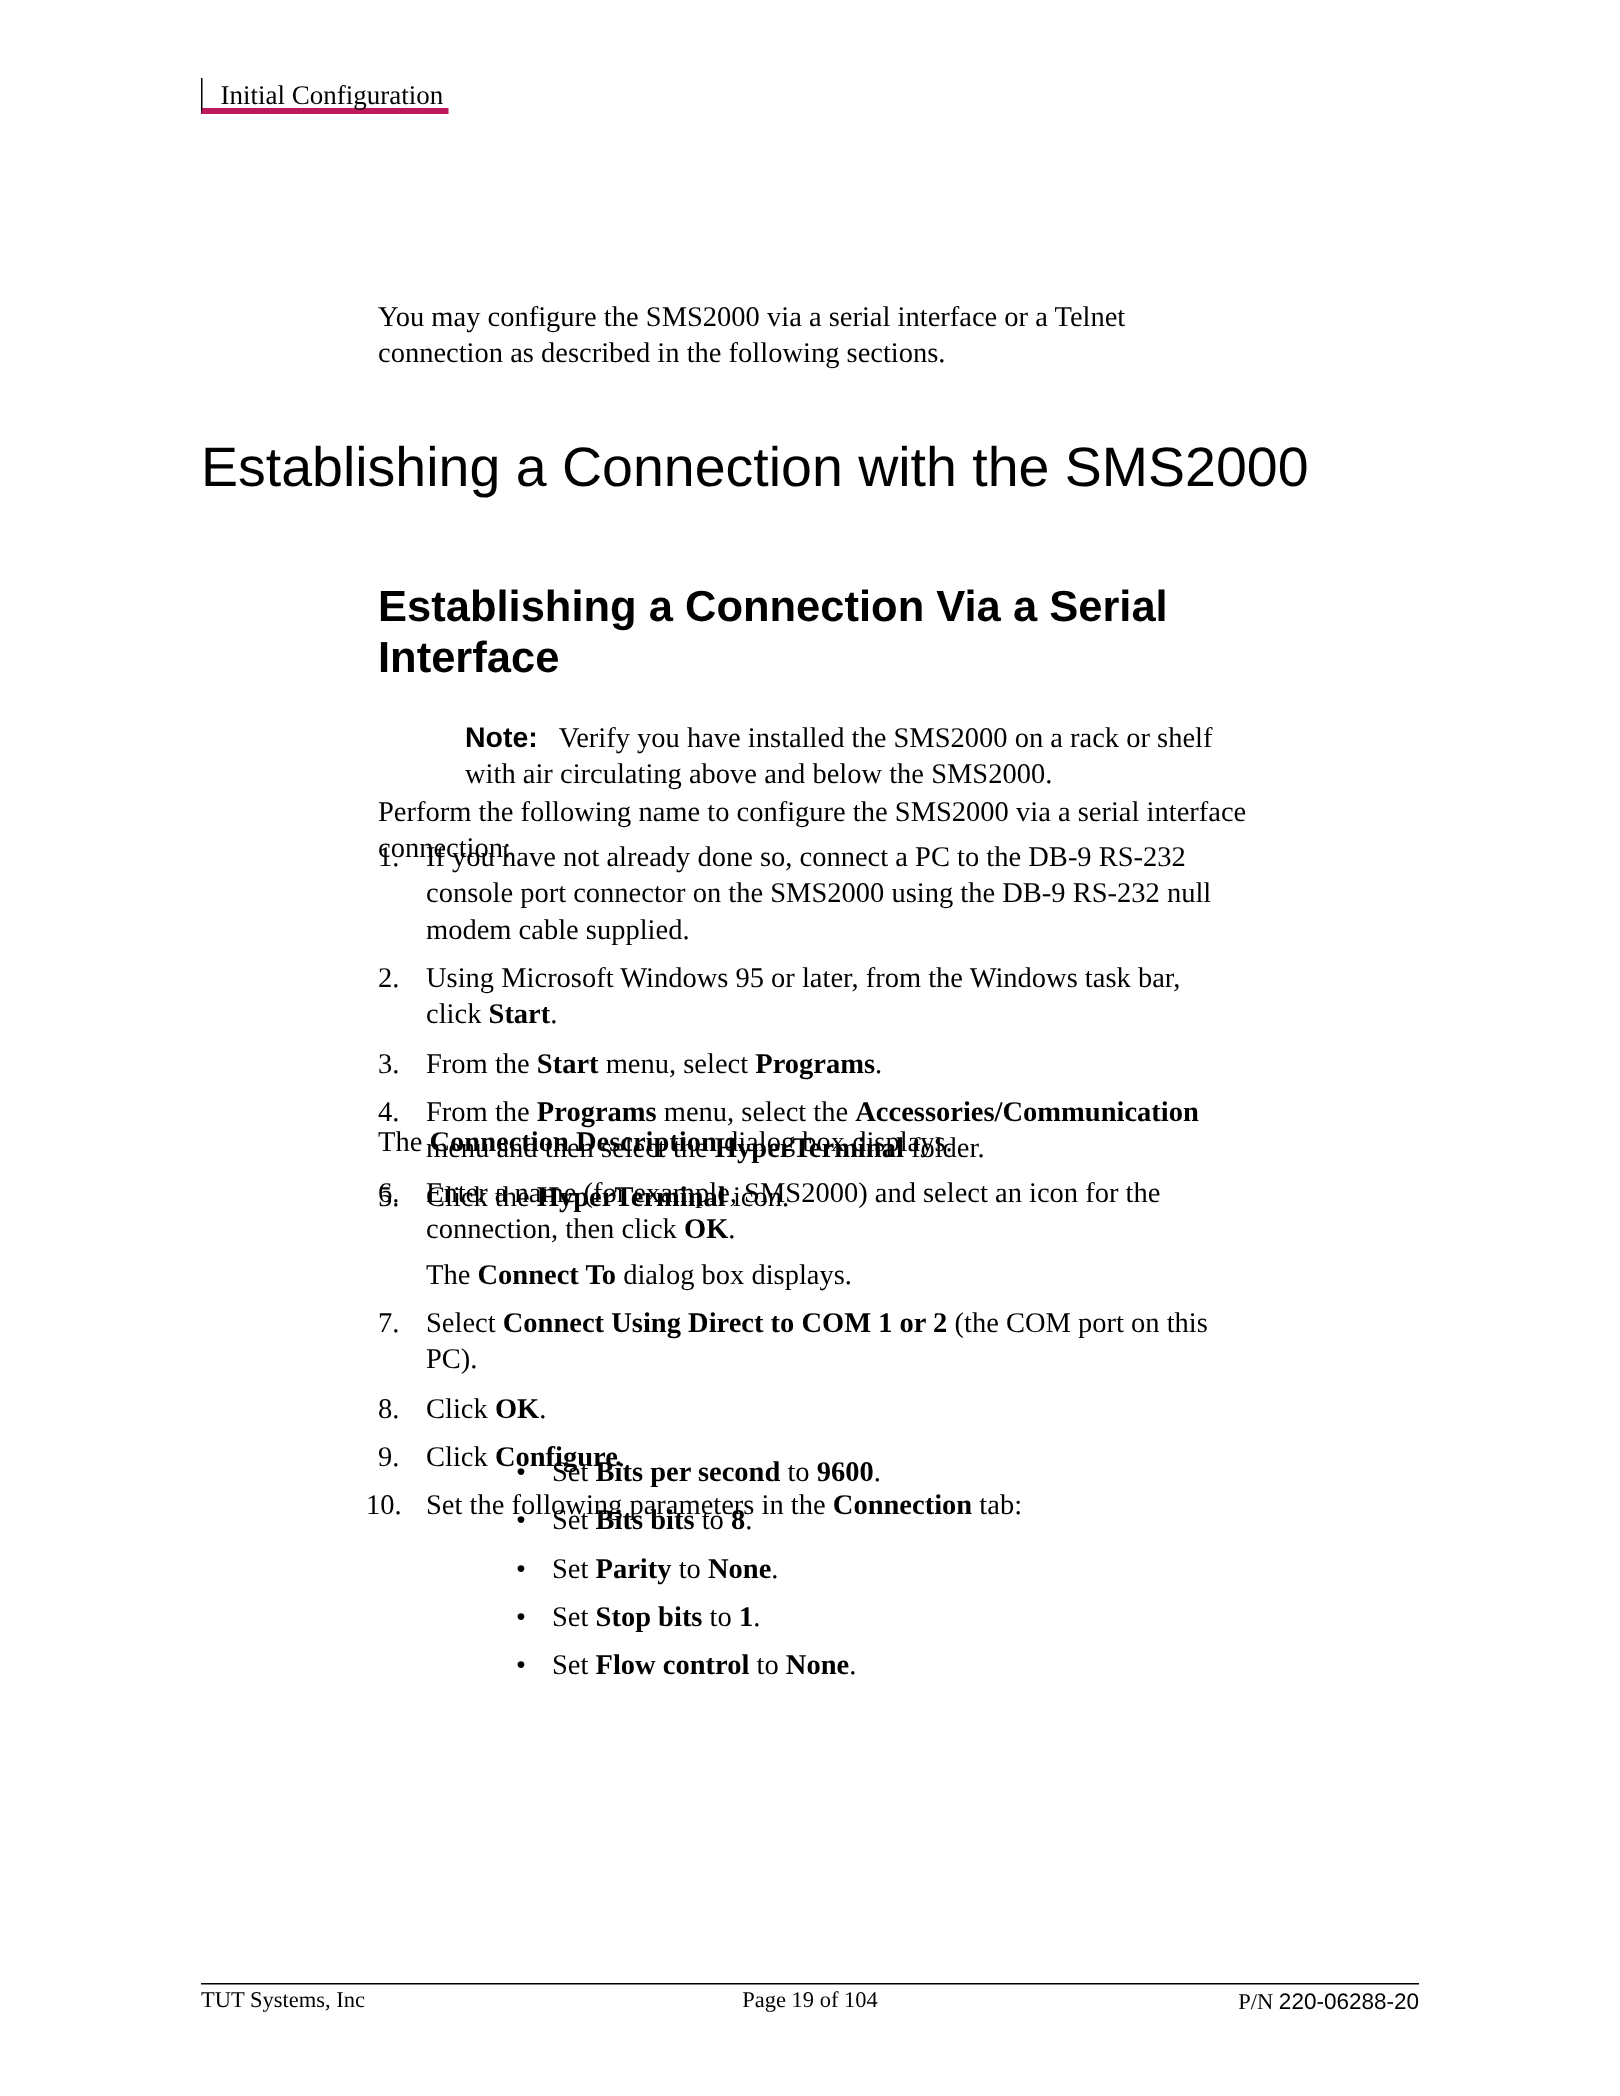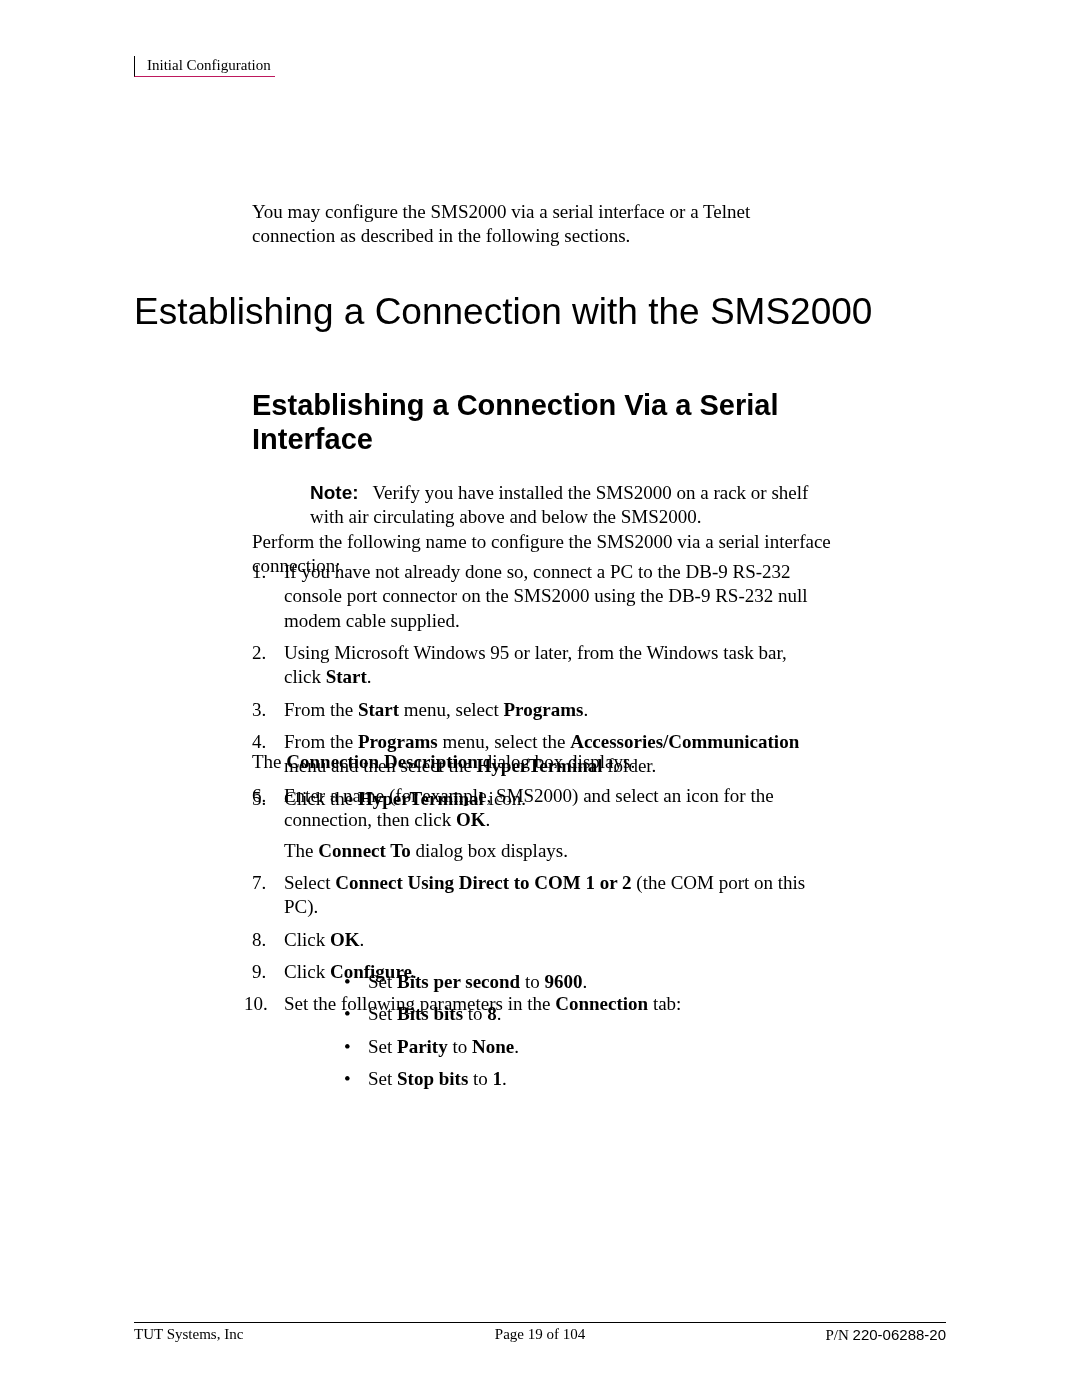--- a/index.html
+++ b/index.html
@@ -23,23 +23,23 @@
 
   
   .run-head {
     position: absolute;
     top: 52px;
     left: 134px;
     right: 134px;
   }
   .run-head .cell {
     display: inline-block;
-    border-bottom: 1px solid #be185d;
+    border-bottom: 4px solid #be185d;
     padding: 0 4px 2px 12px;
-    font-size: 15px;
+    font-size: 18px;
     height: 18px;
   }
   .run-head .cell-left {
     border-left: 1px solid #000;
   }
 
   
   .h1 {
     position: absolute;
     left: 134px;
@@ -257,20 +257,21 @@
       <span class="num wide">10.</span>
       <span><span>Set the following parameters in the </span><b>Connection</b><span> tab:</span></span>
     </div>
   </div>
 
   <div class="bullets" style="top:970px">
     <div class="b"><span>Set </span><b>Bits per second</b><span> to </span><b>9600</b><span>.</span></div>
     <div class="b"><span>Set </span><b>Bits bits</b><span> to </span><b>8</b><span>.</span></div>
     <div class="b"><span>Set </span><b>Parity</b><span> to </span><b>None</b><span>.</span></div>
     <div class="b"><span>Set </span><b>Stop bits</b><span> to </span><b>1</b><span>.</span></div>
+    <div class="b"><span>Set </span><b>Flow control</b><span> to </span><b>None</b><span>.</span></div>
   </div>
 
   <div class="footer-rule"></div>
   <div class="footer">
     <span class="left">TUT Systems, Inc</span>
     <span class="center">Page 19 of 104</span>
     <span class="right">
       <span>P/N </span><span class="pn-label">220-06288-20</span>
     </span>
   </div>

